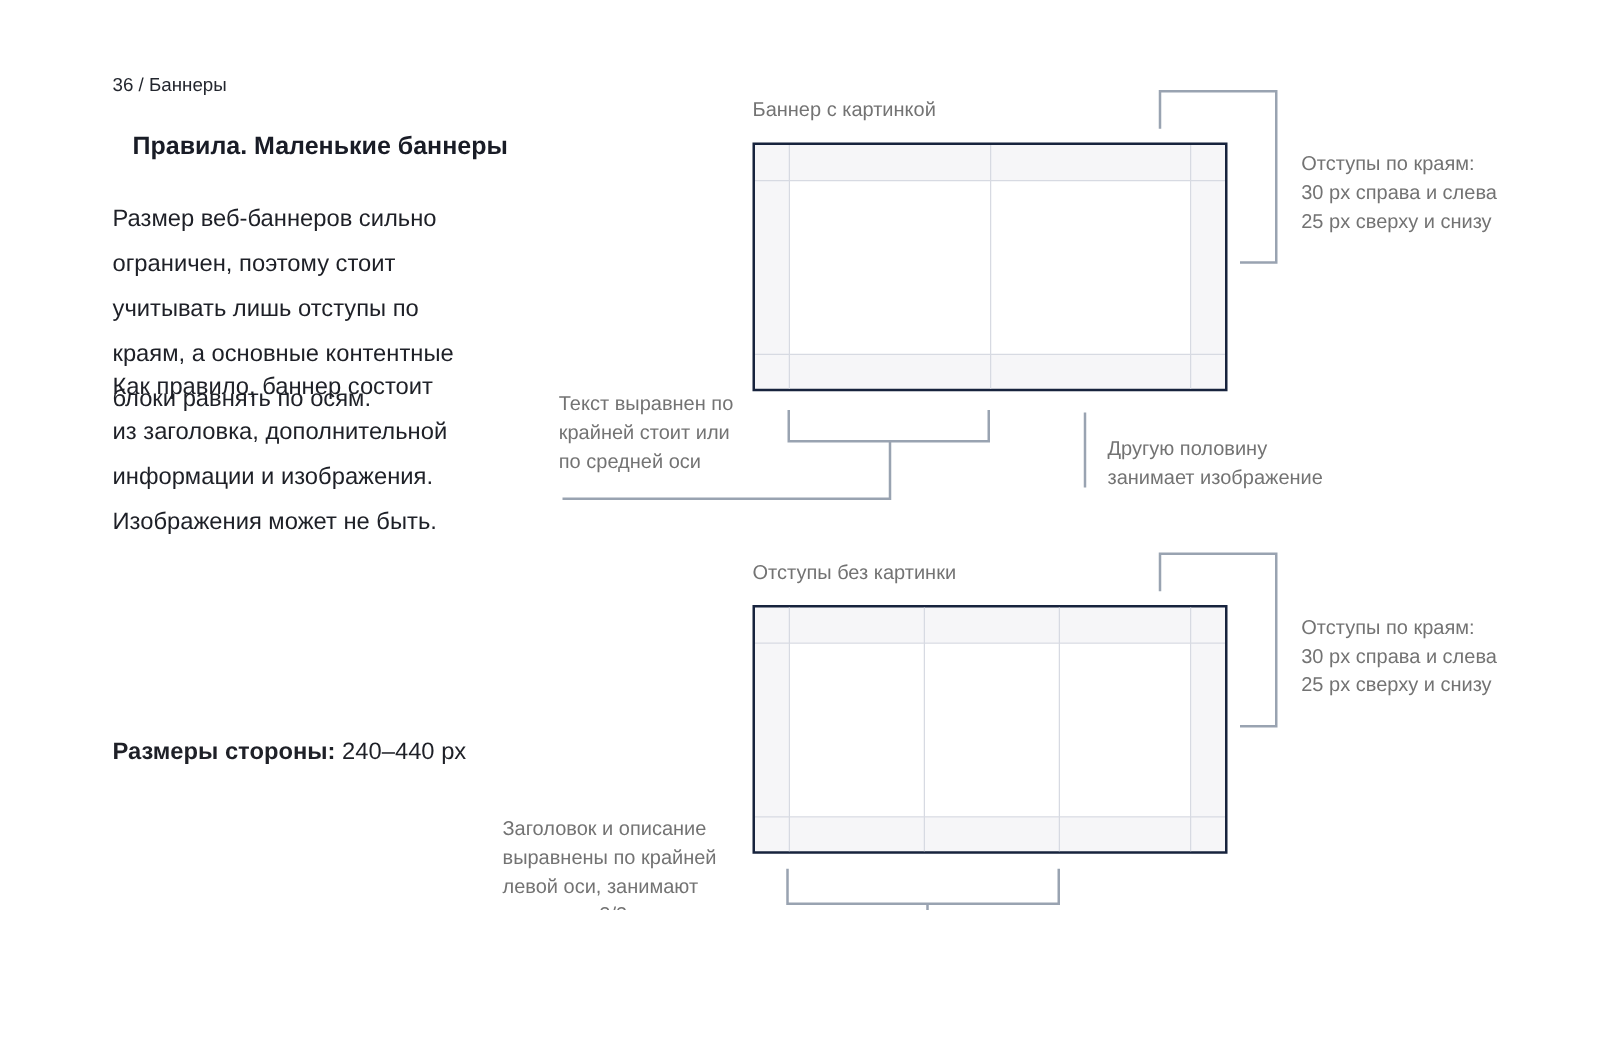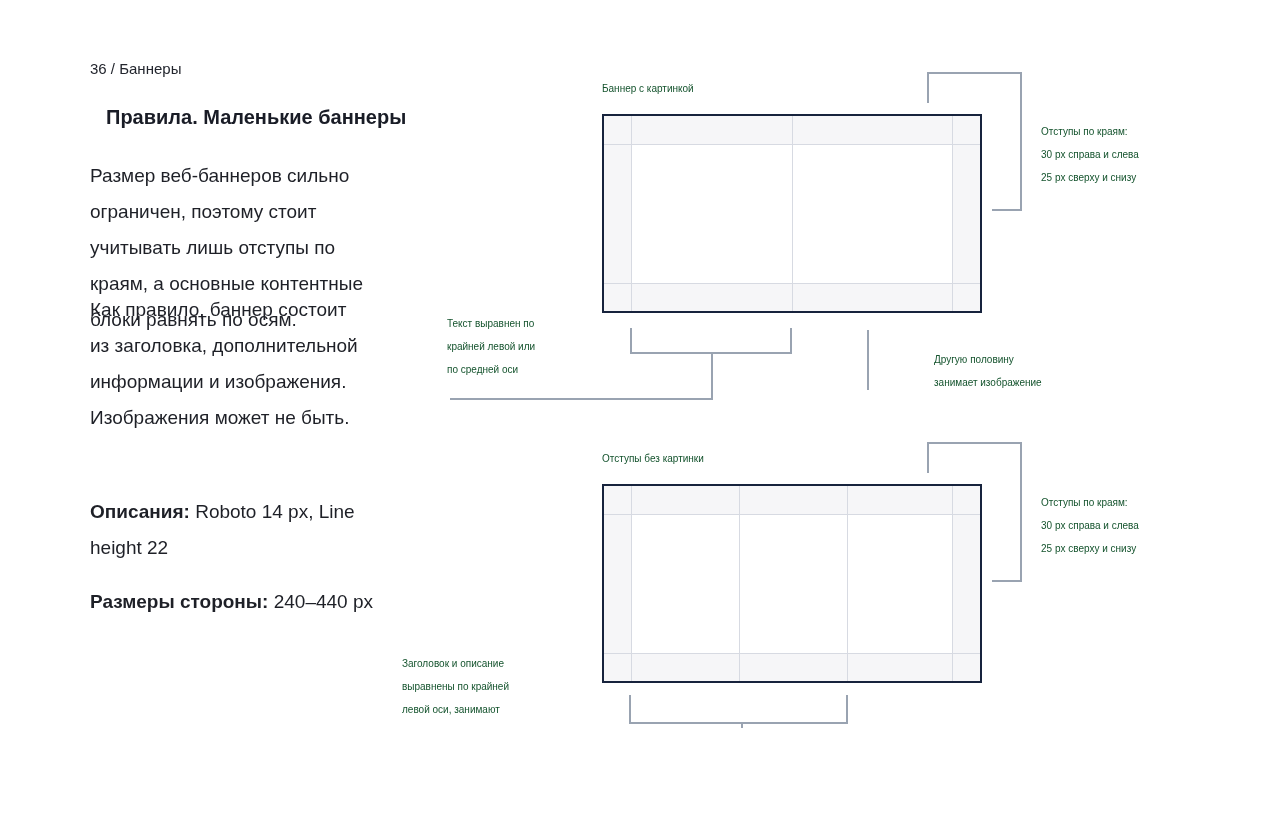--- a/index.html
+++ b/index.html
@@ -11,27 +11,27 @@
   .breadcrumb{position:absolute;left:90px;top:59px;font-size:15px;line-height:19px;color:#23262e;}
   .title{position:absolute;left:90px;top:89px;margin:16px;font-size:20px;line-height:24px;font-weight:bold;color:#191c26;}
   .body{position:absolute;left:90px;margin:0;font-size:19px;line-height:36px;color:#1e2027;white-space:pre-line;}
   .p1{top:158px;}
   .p2{top:292px;}
   .spec1{top:432px;}
   .spec2{top:494px;}
   .spec3{top:584px;}
   .spec b{font-weight:bold;}
   
-  .note,.banner-label{position:absolute;font-size:10px;line-height:23px;color:#14532d;white-space:pre-line;}
+  .note,.banner-label{position:absolute;font-size:16px;line-height:23px;color:#737373;white-space:pre-line;}
   .label1{left:602px;top:77px;}
   .label2{left:602px;top:447px;}
   .margins1{left:1041px;top:120px;}
   .margins2{left:1041px;top:491px;}
   .text-axis{left:447px;top:312px;}
-  .image-note{left:886px;top:348px;margin-left:48px;}
+  .image-note{left:886px;top:348px;}
   .alignment{left:402px;top:652px;}
   
   .banner{
     position:absolute;left:602px;width:380px;height:199px;box-sizing:border-box;
     background:#f6f6f8;border:2px solid #17233d;
   }
   .banner1{top:114px;}
   .banner2{top:484px;}
   .cells{position:absolute;left:27px;top:28px;width:322px;height:140px;background:#ffffff;}
   .vl{position:absolute;top:0;bottom:0;width:1px;background:#d7dae2;}
@@ -48,38 +48,36 @@
   <h1 class="title">Правила. Маленькие баннеры</h1>
   <p class="body p1">Размер веб-баннеров сильно
 ограничен, поэтому стоит
 учитывать лишь отступы по
 краям, а основные контентные
 блоки равнять по осям.</p>
   <p class="body p2">Как правило, баннер состоит
 из заголовка, дополнительной
 информации и изображения.
 Изображения может не быть.</p>
-  <p class="body spec spec2"><b>Описания:</b><span> Roboto 14 px, Line
-height 22</span></p>
   <p class="body spec spec3"><b>Размеры стороны:</b><span> 240–440 px</span></p>
 
   <div class="banner-label label1">Баннер с картинкой</div>
   <div class="banner banner1">
     <div class="cells"></div>
     <i class="vl" style="left:27px"></i>
     <i class="vl" style="left:188px"></i>
     <i class="vl" style="left:348px"></i>
     <i class="hl" style="top:28px"></i>
     <i class="hl" style="top:167px"></i>
   </div>
   <div class="note margins1">Отступы по краям:
 30 px справа и слева
 25 px сверху и снизу</div>
   <div class="note text-axis">Текст выравнен по
-крайней левой или
+крайней стоит или
 по средней оси</div>
   <div class="note image-note">Другую половину
 занимает изображение</div>
 
   <div class="banner-label label2">Отступы без картинки</div>
   <div class="banner banner2">
     <div class="cells"></div>
     <i class="vl" style="left:27px"></i>
     <i class="vl" style="left:135px"></i>
     <i class="vl" style="left:243px"></i>

